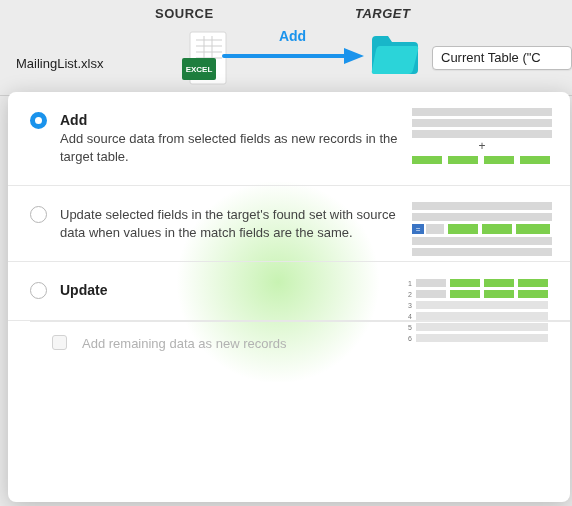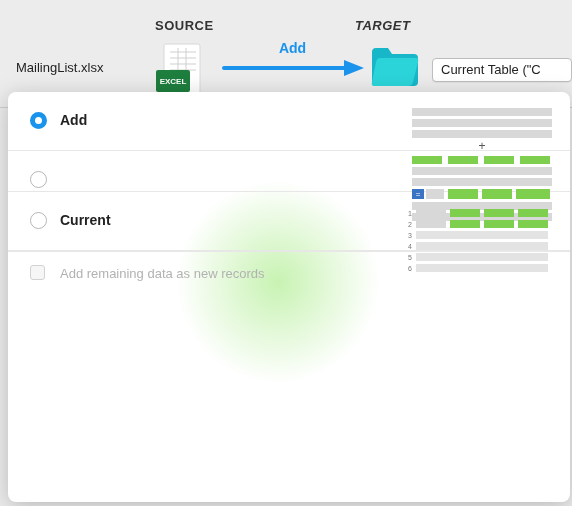--- a/index.html
+++ b/index.html
@@ -12,48 +12,47 @@
     background: #ececec;
     overflow: hidden;
     position: relative;
   }
 
   
   .topbar {
     position: relative;
     height: 96px;
     border-bottom: 1px solid #cfcfcf;
-    margin-top: 12px;
   }
   .topbar-labels {
     position: absolute;
     top: 6px;
     left: 0; right: 0;
   }
   .tlabel {
     position: absolute;
     font-weight: 700;
     font-size: 13px;
     letter-spacing: 0.5px;
     color: #333;
   }
   .tlabel.source { left: 155px; }
   .tlabel.target { left: 355px; font-style: italic; }
 
   .filelabel {
     position: absolute;
-    top: 48px;
+    top: 56px;
     left: 16px;
     font-size: 13px;
     color: #222;
   }
 
   .excel-icon {
     position: absolute;
-    left: 156px;
+    left: 182px;
     top: 30px;
   }
   .arrow-wrap {
     position: absolute;
     left: 220px;
     top: 28px;
     width: 145px;
     text-align: center;
   }
   .arrow-label {
@@ -154,20 +153,21 @@
     position: absolute;
     right: 18px;
     top: 16px;
   }
 
   .checkbox-row {
     padding: 14px 20px 14px 52px;
     position: relative;
     border-top: 1px solid #e7e7e7;
     color: #b2b2b2;
+    margin-left: 22px;
   }
   .checkbox {
     position: absolute;
     left: 22px;
     top: 13px;
     width: 15px; height: 15px;
     border: 1px solid #d2d2d2;
     border-radius: 3px;
     background: #f6f6f6;
   }
@@ -216,56 +216,58 @@
 
   <div class="dropdown">Current Table ("C</div>
 </div>
 
 <div class="panel">
   <div class="glow"></div>
 
   <div class="option-row">
     <div class="radio selected"></div>
     <div class="opt-title">Add</div>
+    <div class="opt-desc">Add source data from selected fields as new records in the target table.</div>
     <div class="opt-illus">
       <svg width="140" height="70" viewBox="0 0 140 70">
         <rect x="0" y="0" width="140" height="8" fill="#d8d8d8"></rect>
         <rect x="0" y="11" width="140" height="8" fill="#d8d8d8"></rect>
         <rect x="0" y="22" width="140" height="8" fill="#d8d8d8"></rect>
         <text x="70" y="42" text-anchor="middle" font-size="12" fill="#555">+</text>
         <rect x="0" y="48" width="30" height="8" fill="#7dcf4d"></rect>
         <rect x="36" y="48" width="30" height="8" fill="#7dcf4d"></rect>
         <rect x="72" y="48" width="30" height="8" fill="#7dcf4d"></rect>
         <rect x="108" y="48" width="30" height="8" fill="#7dcf4d"></rect>
       </svg>
     </div>
   </div>
 
   <div class="option-row">
     <div class="radio"></div>
+    <div class="opt-desc">Update selected fields in the target's found set with source data when values in the match fields are the same.</div>
     <div class="opt-illus">
       <svg width="140" height="60" viewBox="0 0 140 60">
         <rect x="0" y="0" width="140" height="8" fill="#d8d8d8"></rect>
         <rect x="0" y="11" width="140" height="8" fill="#d8d8d8"></rect>
 
         <rect x="0" y="22" width="12" height="10" fill="#3a74c4"></rect>
         <text x="6" y="30" text-anchor="middle" font-size="8" fill="#fff">=</text>
         <rect x="14" y="22" width="18" height="10" fill="#d8d8d8"></rect>
         <rect x="36" y="22" width="30" height="10" fill="#7dcf4d"></rect>
         <rect x="70" y="22" width="30" height="10" fill="#7dcf4d"></rect>
         <rect x="104" y="22" width="34" height="10" fill="#7dcf4d"></rect>
         <rect x="0" y="35" width="140" height="8" fill="#d8d8d8"></rect>
         <rect x="0" y="46" width="140" height="8" fill="#d8d8d8"></rect>
       </svg>
     </div>
   </div>
 
   <div class="option-row">
     <div class="radio"></div>
-    <div class="opt-title">Current</div>
+    <div class="opt-title">Update</div>
     <div class="opt-illus">
       <svg width="148" height="70" viewBox="0 0 148 70">
         <g font-size="7" fill="#777" font-family="Arial">
           <text x="4" y="8">1</text>
           <text x="4" y="19">2</text>
           <text x="4" y="30">3</text>
           <text x="4" y="41">4</text>
           <text x="4" y="52">5</text>
           <text x="4" y="63">6</text>
         </g>

